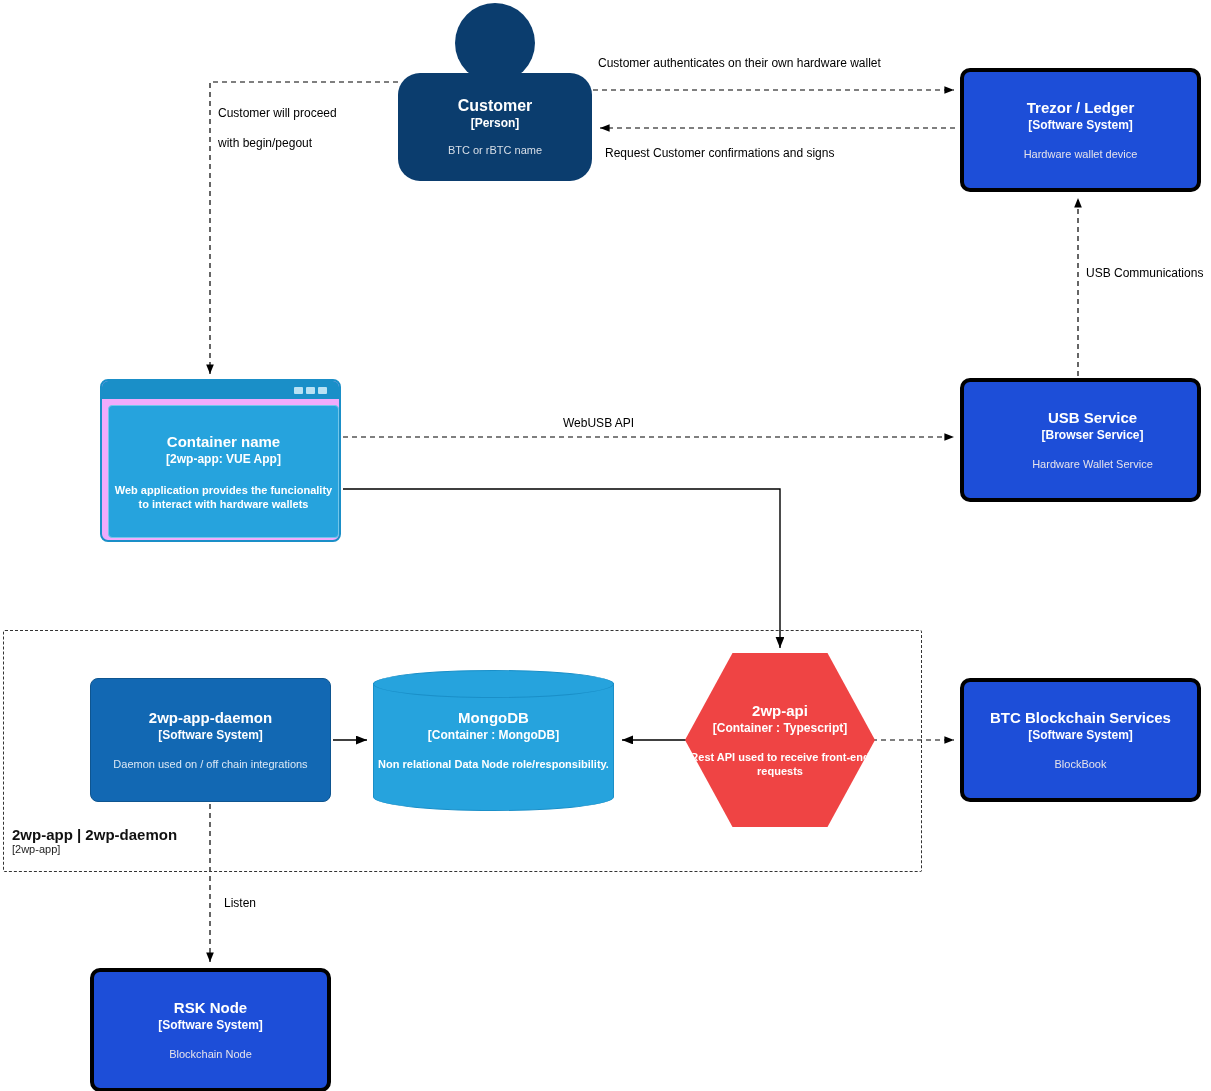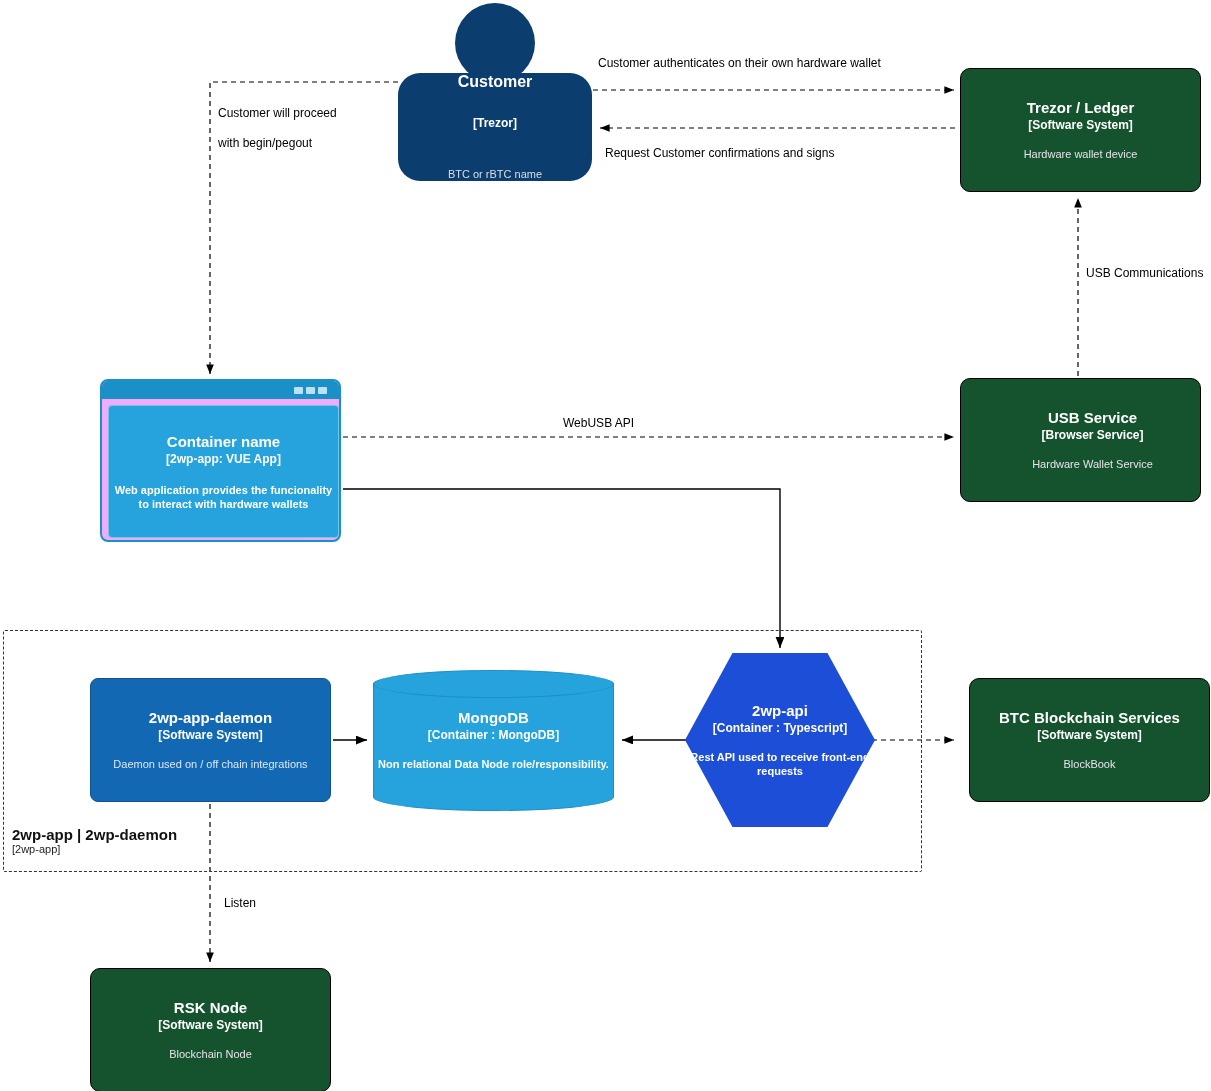--- a/index.html
+++ b/index.html
@@ -73,34 +73,33 @@
     left: 0;
     top: 70px;
     width: 194px;
     height: 108px;
     border-radius: 22px;
     background: #0b3d6e;
     display: flex;
     flex-direction: column;
     align-items: center;
     justify-content: center;
-    gap: 24px;
   }
   #customer-body .title { font-size: 16px; }
   #customer-body .desc { color: #d8dfe8; margin-top: 12px; }
 
   
   .sys-box {
-    background: #14532d;
-    border: 1px solid #000000;
+    background: #1d4ed8;
+    border: 4px solid #000000;
     border-radius: 10px;
   }
   #trezor-node { left: 960px; top: 68px; width: 241px; height: 124px; }
   #usb-service-node { left: 960px; top: 378px; width: 241px; height: 124px; padding-left: 24px; }
-  #btc-blockchain-node { left: 960px; top: 678px; width: 241px; height: 124px; margin-left: 9px; }
+  #btc-blockchain-node { left: 960px; top: 678px; width: 241px; height: 124px; }
   #rsk-node { left: 90px; top: 968px; width: 241px; height: 124px; }
 
   
   #daemon-node {
     left: 90px; top: 678px; width: 241px; height: 124px;
     background: #1268b3;
     border: 1px solid #0e5590;
     border-radius: 8px;
   }
   #daemon-node .desc { color: #dbe8f5; }
@@ -179,21 +178,21 @@
     border: 1px solid #1a8fc8;
     border-radius: 50%;
     box-sizing: border-box;
   }
   #mongo-node .desc { color: #ffffff; font-weight: bold; }
 
   
   #api-node {
     left: 685px; top: 653px;
     width: 190px; height: 174px;
-    background: #1d4ed8;
+    background: #ef4444;
     clip-path: polygon(25% 0%, 75% 0%, 100% 50%, 75% 100%, 25% 100%, 0% 50%);
     display: flex;
     flex-direction: column;
     align-items: center;
     justify-content: center;
     text-align: center;
     color: #ffffff;
   }
   #api-node .desc { color: #ffffff; font-weight: bold; margin-top: 14px; }
 
@@ -256,21 +255,21 @@
   <div id="boundary"></div>
   <div id="boundary-label">
     <div class="title">2wp-app | 2wp-daemon</div>
     <div class="subtitle">[2wp-app]</div>
   </div>
 
   <div id="customer-node" class="node">
     <div id="customer-head"></div>
     <div id="customer-body">
       <div class="title">Customer</div>
-      <div class="subtitle">[Trezor]</div>
+      <div class="subtitle">[Person]</div>
       <div class="desc">BTC or rBTC name</div>
     </div>
   </div>
 
   <div id="trezor-node" class="node sys-box">
     <div class="title">Trezor / Ledger</div>
     <div class="subtitle">[Software System]</div>
     <div class="desc">Hardware wallet device</div>
   </div>
 

